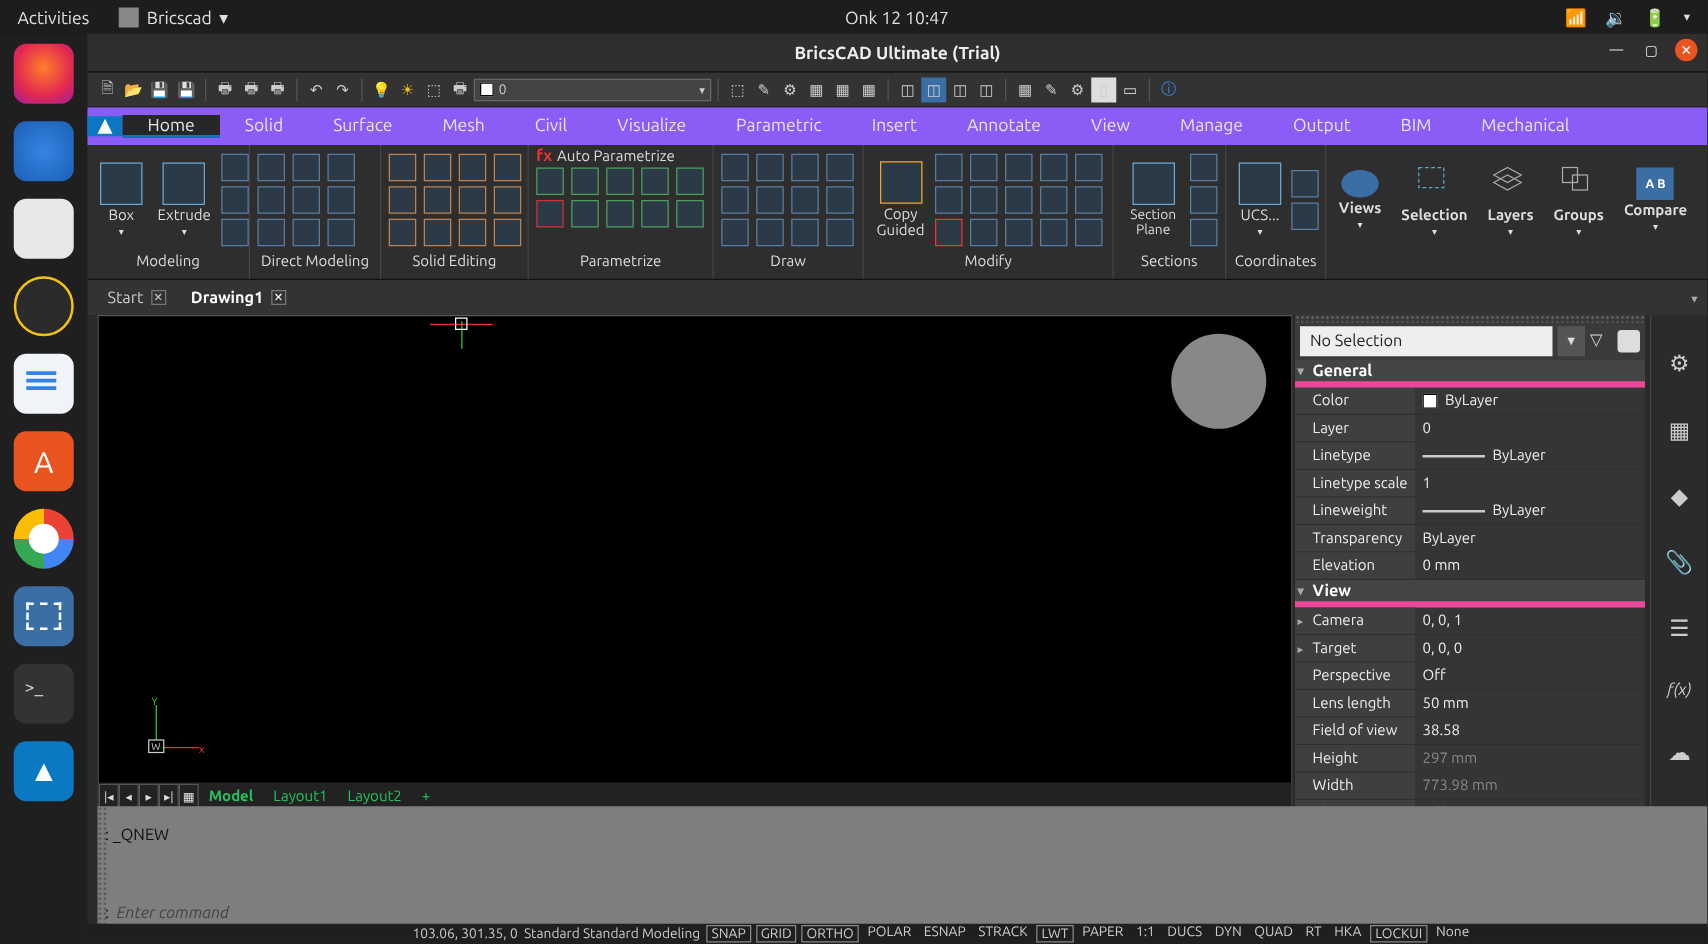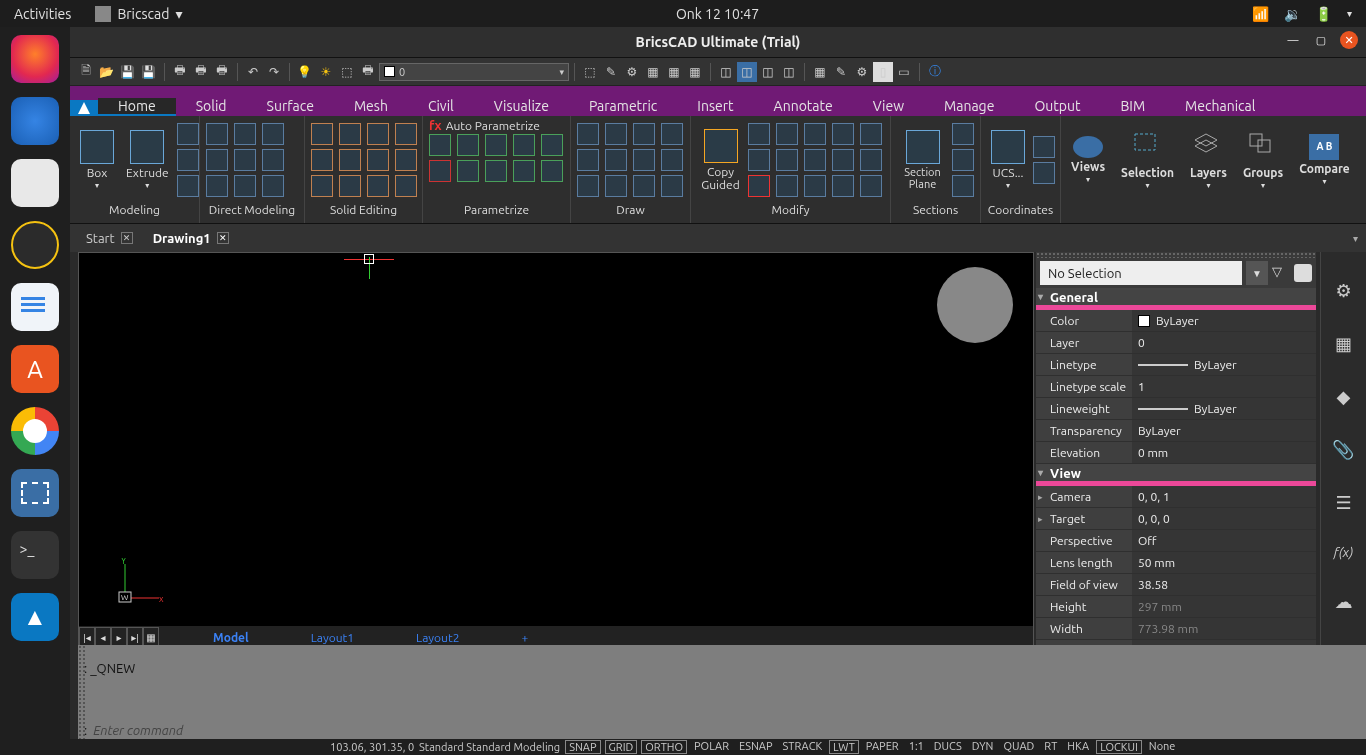--- a/index.html
+++ b/index.html
@@ -13,21 +13,21 @@
 .main{position:absolute;left:70px;top:27px;right:0;height:728px;background:#2a2a2a;}
 .titlebar{height:31px;background:#2f2f2f;display:flex;align-items:center;justify-content:center;font-size:14px;color:#eee;border-bottom:1px solid #111;position:relative;}
 .winbtns{position:absolute;right:8px;top:4px;display:flex;gap:10px;align-items:center;}
 .winbtn{width:18px;height:18px;border-radius:50%;display:flex;align-items:center;justify-content:center;font-size:11px;}
 .winbtn.close{background:#e95420;color:#fff;}
 .toolbar{height:28px;background:#333;border-bottom:1px solid #222;display:flex;align-items:center;padding:0 6px;gap:1px;}
 .tb-btn{width:20px;height:20px;display:flex;align-items:center;justify-content:center;color:#ccc;font-size:12px;}
 .tb-sep{width:1px;height:18px;background:#555;margin:0 4px;}
 .tb-combo{height:18px;background:#444;border:1px solid #666;min-width:190px;font-size:11px;display:flex;align-items:center;padding:0 4px;color:#ccc;}
 .tb-sw{display:inline-block;width:11px;height:11px;background:#fff;border:1px solid #000;margin-right:4px;}
-.ribbon-tabs{height:30px;background:#701a75;display:flex;align-items:flex-end;gap:0;}
+.ribbon-tabs{height:30px;background:#8b5cf6;display:flex;align-items:center;gap:0;}
 .ribbon-bits{width:28px;background:#0a78c2;display:flex;align-items:center;justify-content:center;}
 .rtab{padding:0 20px;display:flex;align-items:center;color:#e5e5e5;font-size:14px;border-bottom:2px solid transparent;cursor:pointer;}
 .rtab.active{background:#272727;border-bottom:2px solid #0a78c2;}
 .ribbon{height:108px;background:#2e2e2e;display:flex;align-items:stretch;border-bottom:1px solid #111;}
 .rgroup{display:flex;flex-direction:column;border-right:1px solid #444;}
 .rg-body{flex:1;display:flex;align-items:center;padding:2px 6px;gap:4px;}
 .rg-title{height:20px;font-size:12px;color:#ddd;text-align:center;background:transparent;white-space:nowrap;}
 .big-btn{display:flex;flex-direction:column;align-items:center;gap:2px;padding:2px 4px;color:#ddd;font-size:12px;}
 .big-btn .ic{width:34px;height:34px;border:1px solid #6aa7d8;background:#2a3b47;}
 .big-btn .ics{width:34px;height:34px;}
@@ -44,21 +44,21 @@
 .workspace{position:absolute;left:8px;top:225px;width:956px;height:397px;background:#000;border:1px solid #555;}
 .cursor{position:absolute;left:290px;top:6px;}
 .cursor .sq{width:10px;height:10px;border:1px solid #fff;position:absolute;left:-5px;top:-5px;}
 .cursor .hr{position:absolute;left:-25px;top:0;width:50px;height:1px;background:#e33;}
 .cursor .vr{position:absolute;left:0;top:-2px;width:1px;height:22px;background:#3c3;}
 .ucs-ic{position:absolute;left:36px;bottom:40px;}
 .navcube{position:absolute;right:20px;top:14px;width:76px;height:76px;border-radius:50%;background:#888;}
 .layout-tabs{position:absolute;left:0;bottom:0;height:22px;right:0;background:#222;display:flex;align-items:center;color:#ddd;font-size:12px;}
 .lt-nav{display:flex;}
 .lt-nav span{width:16px;height:20px;border:1px solid #555;display:flex;align-items:center;justify-content:center;font-size:10px;}
-.ltab{padding:0 8px;color:#3b82f6;margin-left:46px;}
+.ltab{padding:0 8px;color:#22c55e;}
 .cmd{position:absolute;left:8px;bottom:14px;right:0;height:96px;background:#7e7e7e;color:#111;font-size:13px;}
 .cmd .hist{position:absolute;left:6px;top:16px;}
 .cmd .in{position:absolute;left:6px;bottom:4px;display:flex;gap:6px;align-items:center;}
 .cmd .in .ph{color:#444;font-style:italic;}
 .status{position:absolute;left:0;bottom:0;right:0;height:16px;background:#1f1f1f;color:#ccc;font-size:11px;display:flex;align-items:center;gap:5px;padding-left:260px;overflow:hidden;}
 .status .tog{padding:0 3px;}
 .status .tog.box{border:1px solid #888;}
 .props{position:absolute;left:966px;top:225px;width:280px;height:403px;background:#3a3a3a;display:flex;flex-direction:column;}
 .props-grip{height:6px;background-image:radial-gradient(#666 1px,transparent 1px);background-size:4px 4px;}
 .props-hdr{height:30px;display:flex;align-items:center;padding:4px;gap:4px;}

